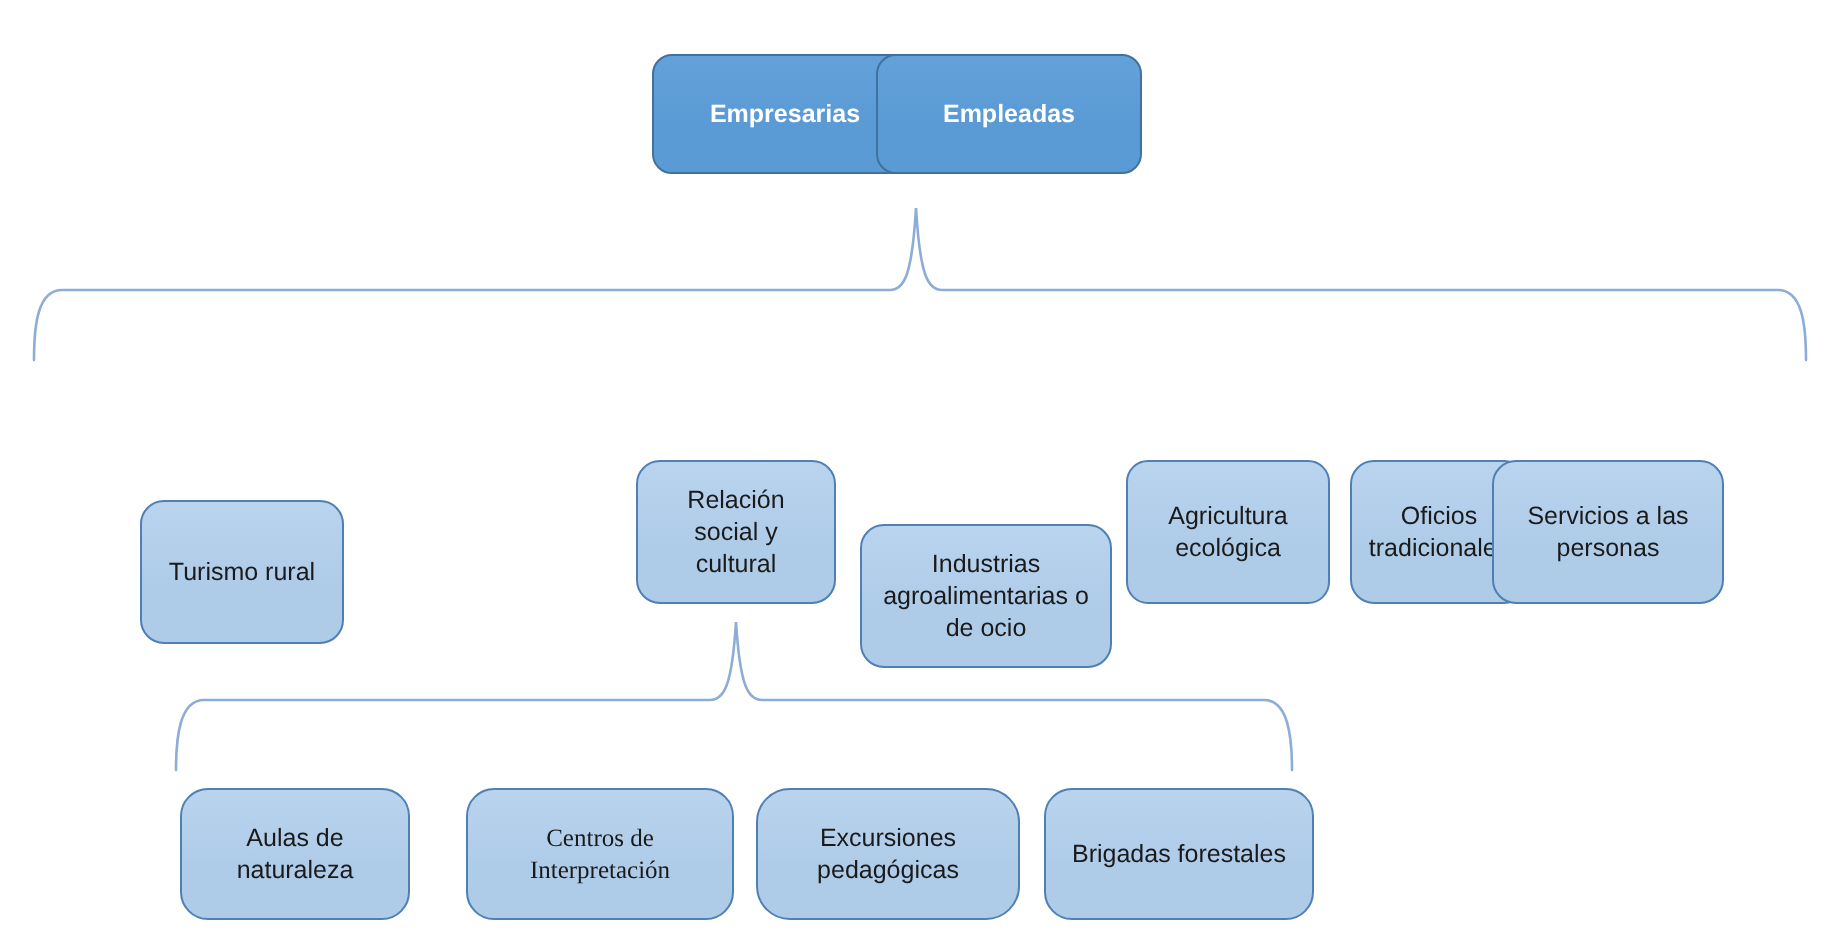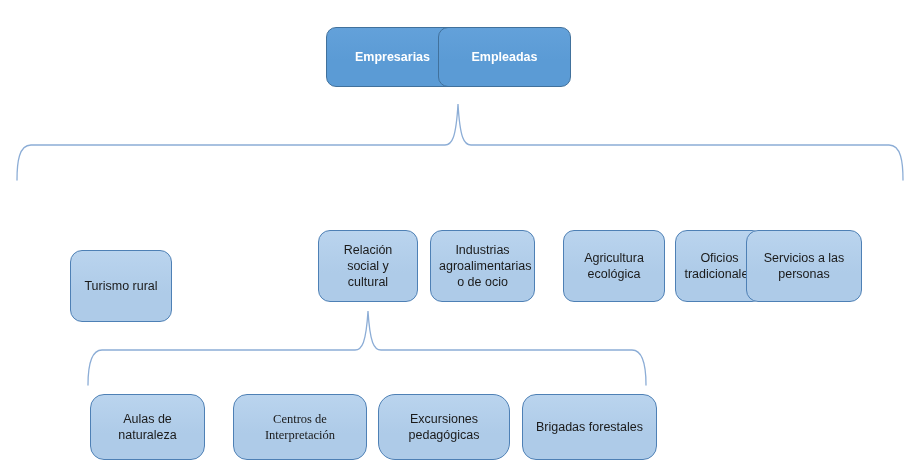--- a/index.html
+++ b/index.html
@@ -91,21 +91,21 @@
   <div class="box box-top" style="left:438px; width:133px;">
     <span>Empleadas</span>
   </div>
 
   <div class="box box-cat" style="left:70px; width:102px;margin-top:20px;">
     <span>Turismo rural</span>
   </div>
   <div class="box box-cat" style="left:318px; width:100px;">
     <span>Relación social y cultural</span>
   </div>
-  <div class="box box-cat" style="left:430px; width:105px;">
+  <div class="box box-cat" style="left:430px; width:126px;margin-top:32px;">
     <span>Industrias agroalimentarias o de ocio</span>
   </div>
   <div class="box box-cat" style="left:563px; width:102px;border-radius:11px;">
     <span>Agricultura ecológica</span>
   </div>
   <div class="box box-cat" style="left:675px; width:89px;">
     <span>Oficios tradicionales</span>
   </div>
   <div class="box box-cat" style="left:746px; width:116px;">
     <span>Servicios a las personas</span>

